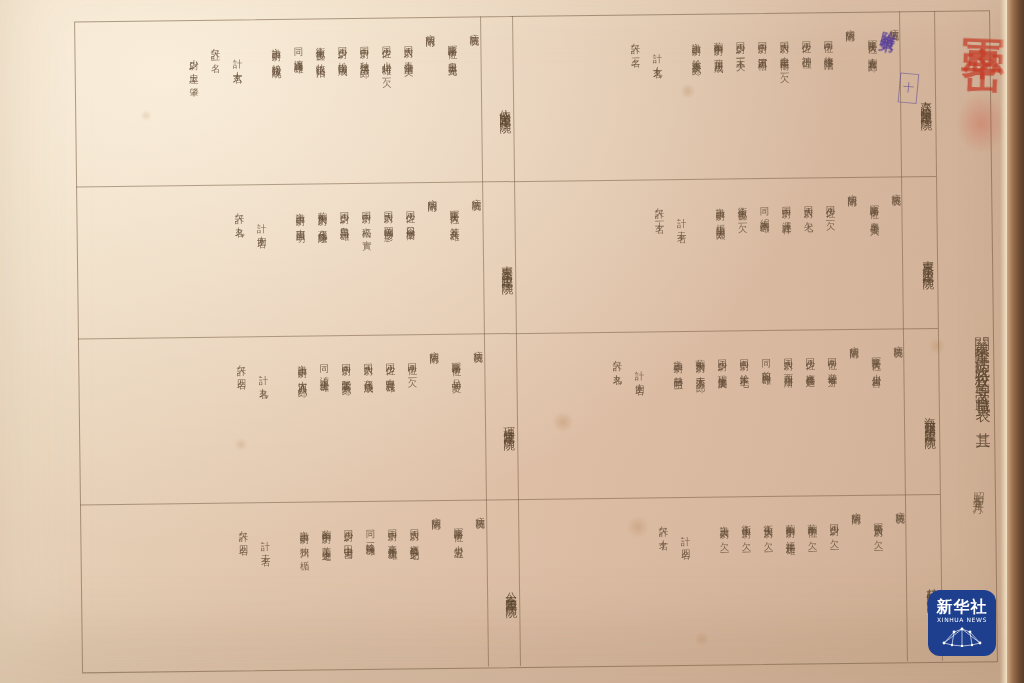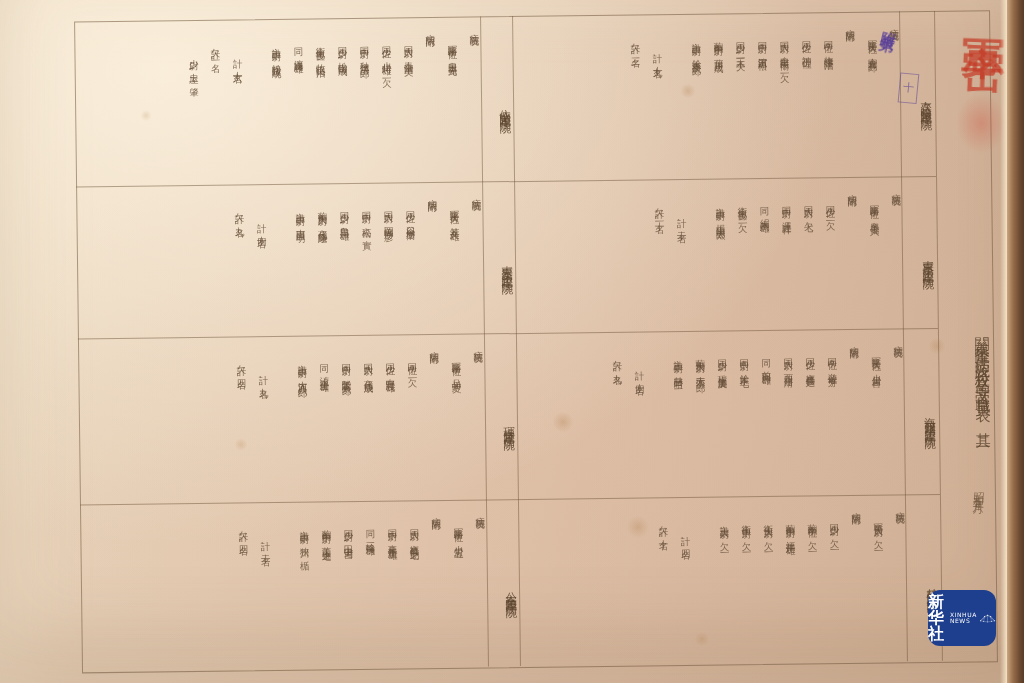--- a/index.html
+++ b/index.html
@@ -66,22 +66,22 @@
   .stamp-purple{position:absolute;left:864px;top:22px;width:26px;height:130px;
     font-size:15px;font-weight:bold;color:rgba(88,62,150,.8);
     letter-spacing:3px;transform:rotate(14deg);filter:blur(.3px);}
   .box-mark{position:absolute;left:902px;top:78px;width:17px;height:28px;
     border:1px solid rgba(95,70,150,.55);color:rgba(95,70,150,.7);
     font-size:11px;text-align:center;line-height:28px;transform:rotate(6deg);}
 
   .date-note{position:absolute;left:948px;top:488px;width:30px;height:170px;
     font-size:11px;letter-spacing:2px;color:rgba(115,90,65,.72);transform:rotate(4deg);}
 
-  .xinhua{position:absolute;left:928px;top:590px;width:68px;height:56px;
-    border-radius:12px;background:#1d3f8e;display:flex;flex-direction:row;
+  .xinhua{position:absolute;left:928px;top:590px;width:68px;height:66px;
+    border-radius:12px;background:#1d3f8e;display:flex;flex-direction:column;
     align-items:center;justify-content:center;gap:2px;color:#fff;}
   .xinhua .cn{font-size:16px;font-weight:bold;letter-spacing:1px;line-height:1;}
   .xinhua .en{font-size:6px;letter-spacing:.6px;line-height:1;}
 </style>
 </head>
 <body>
 
 <div id="canvas">
 
   <div class="spot" style="left:552px;top:412px;width:22px;height:20px;background:radial-gradient(circle,rgba(170,115,60,.28),rgba(170,115,60,0) 70%);"></div>

